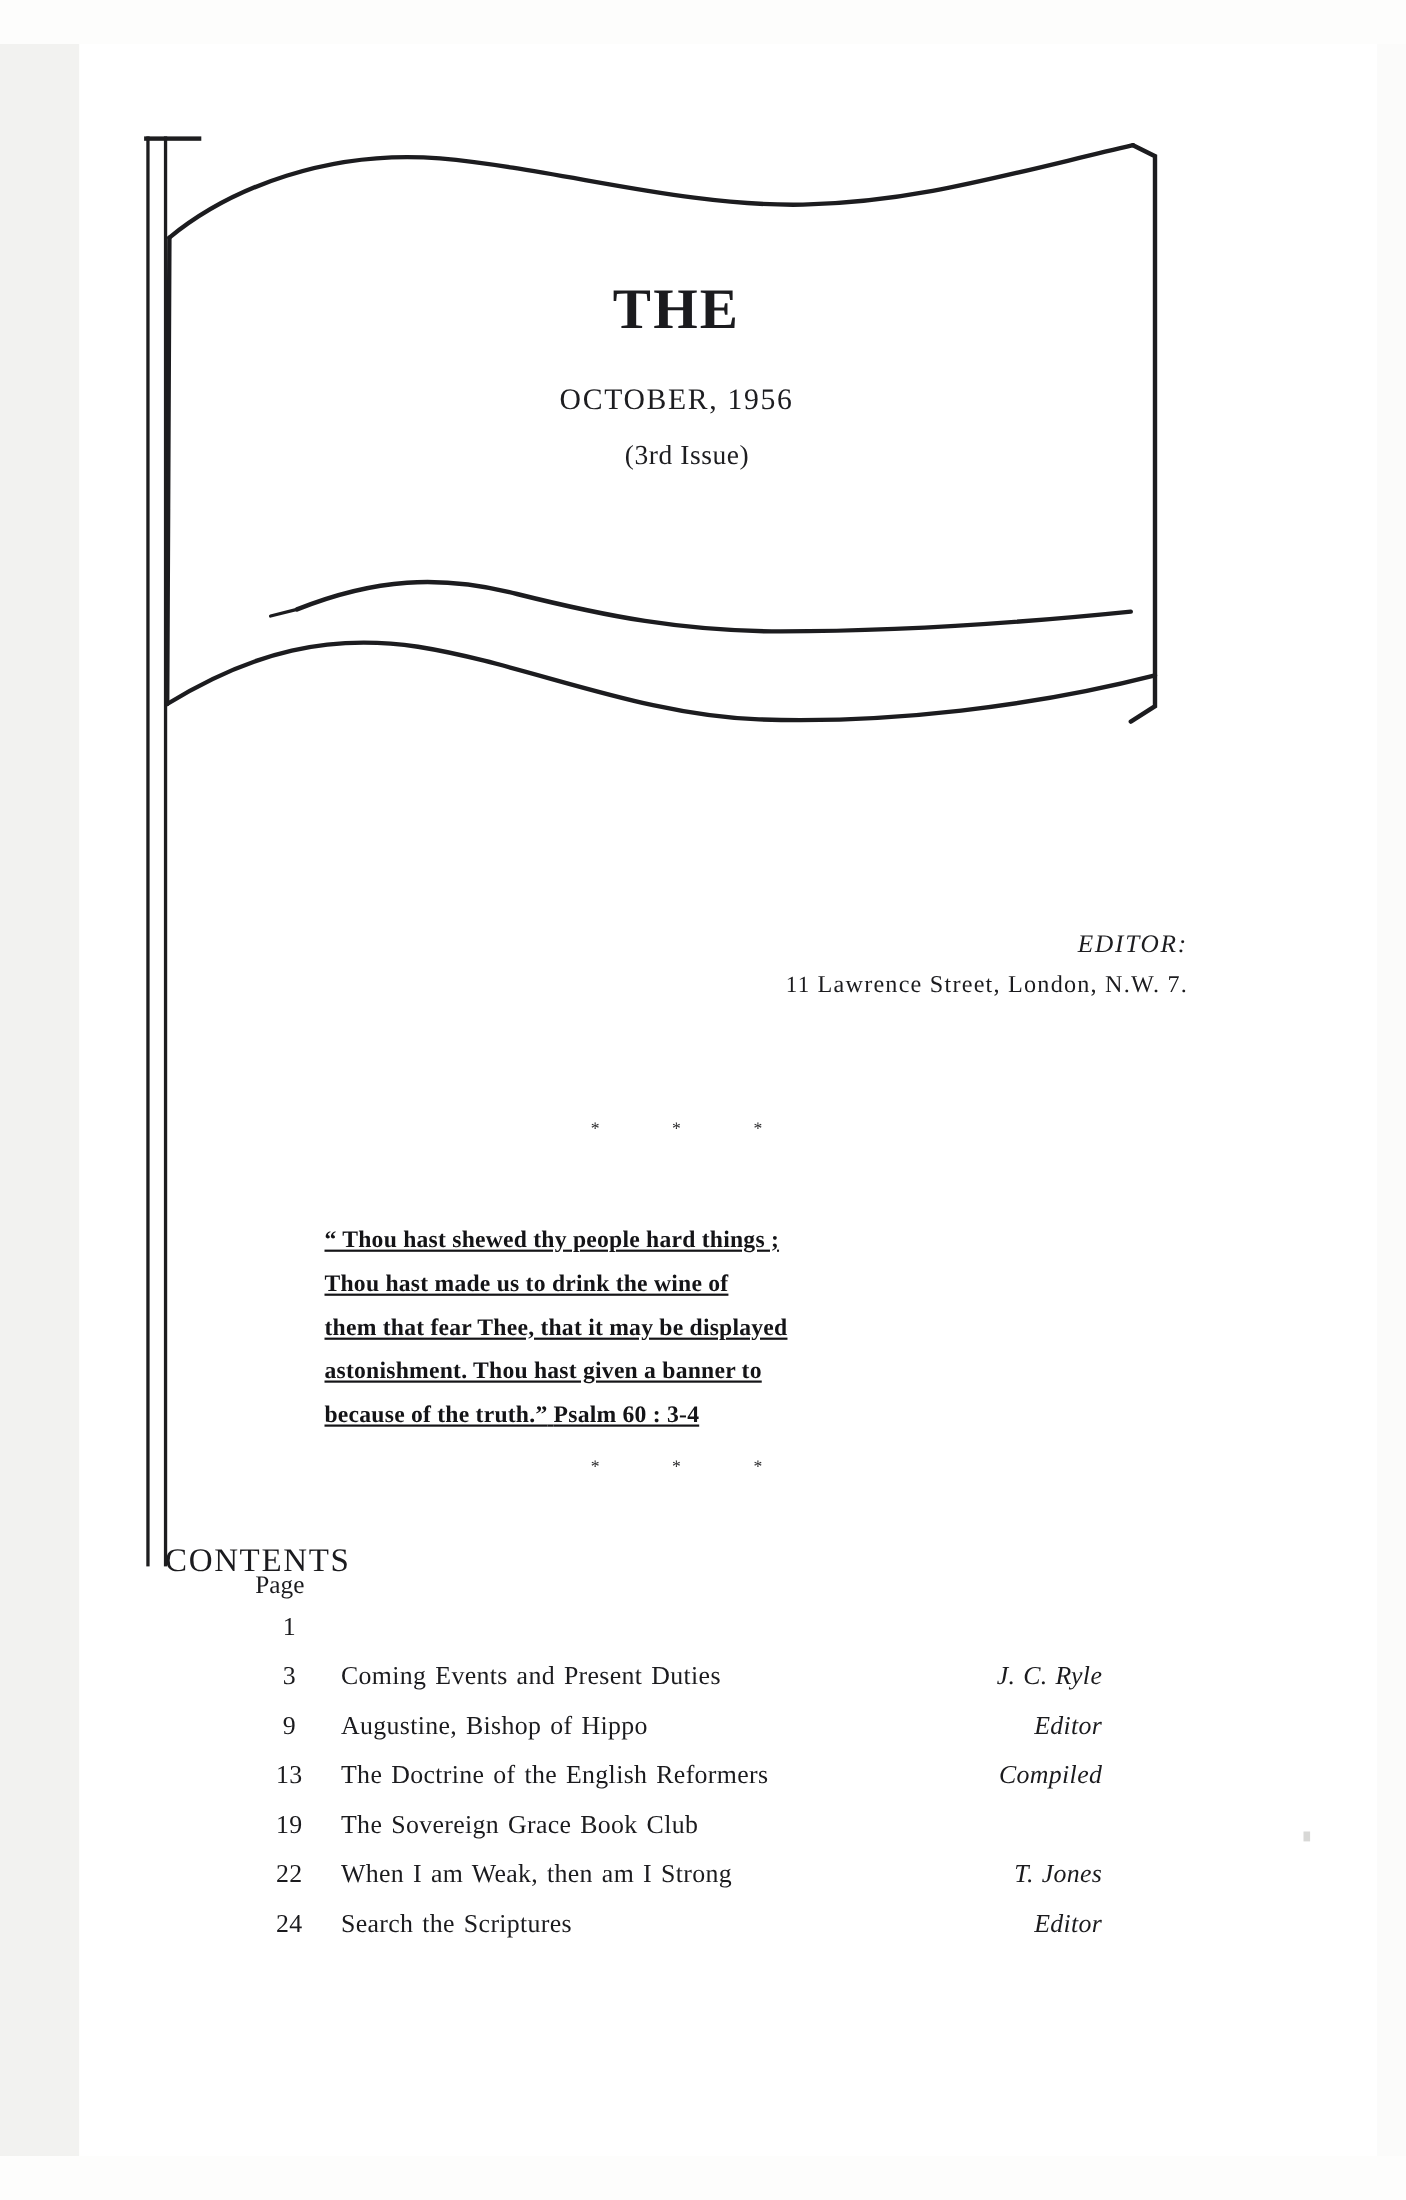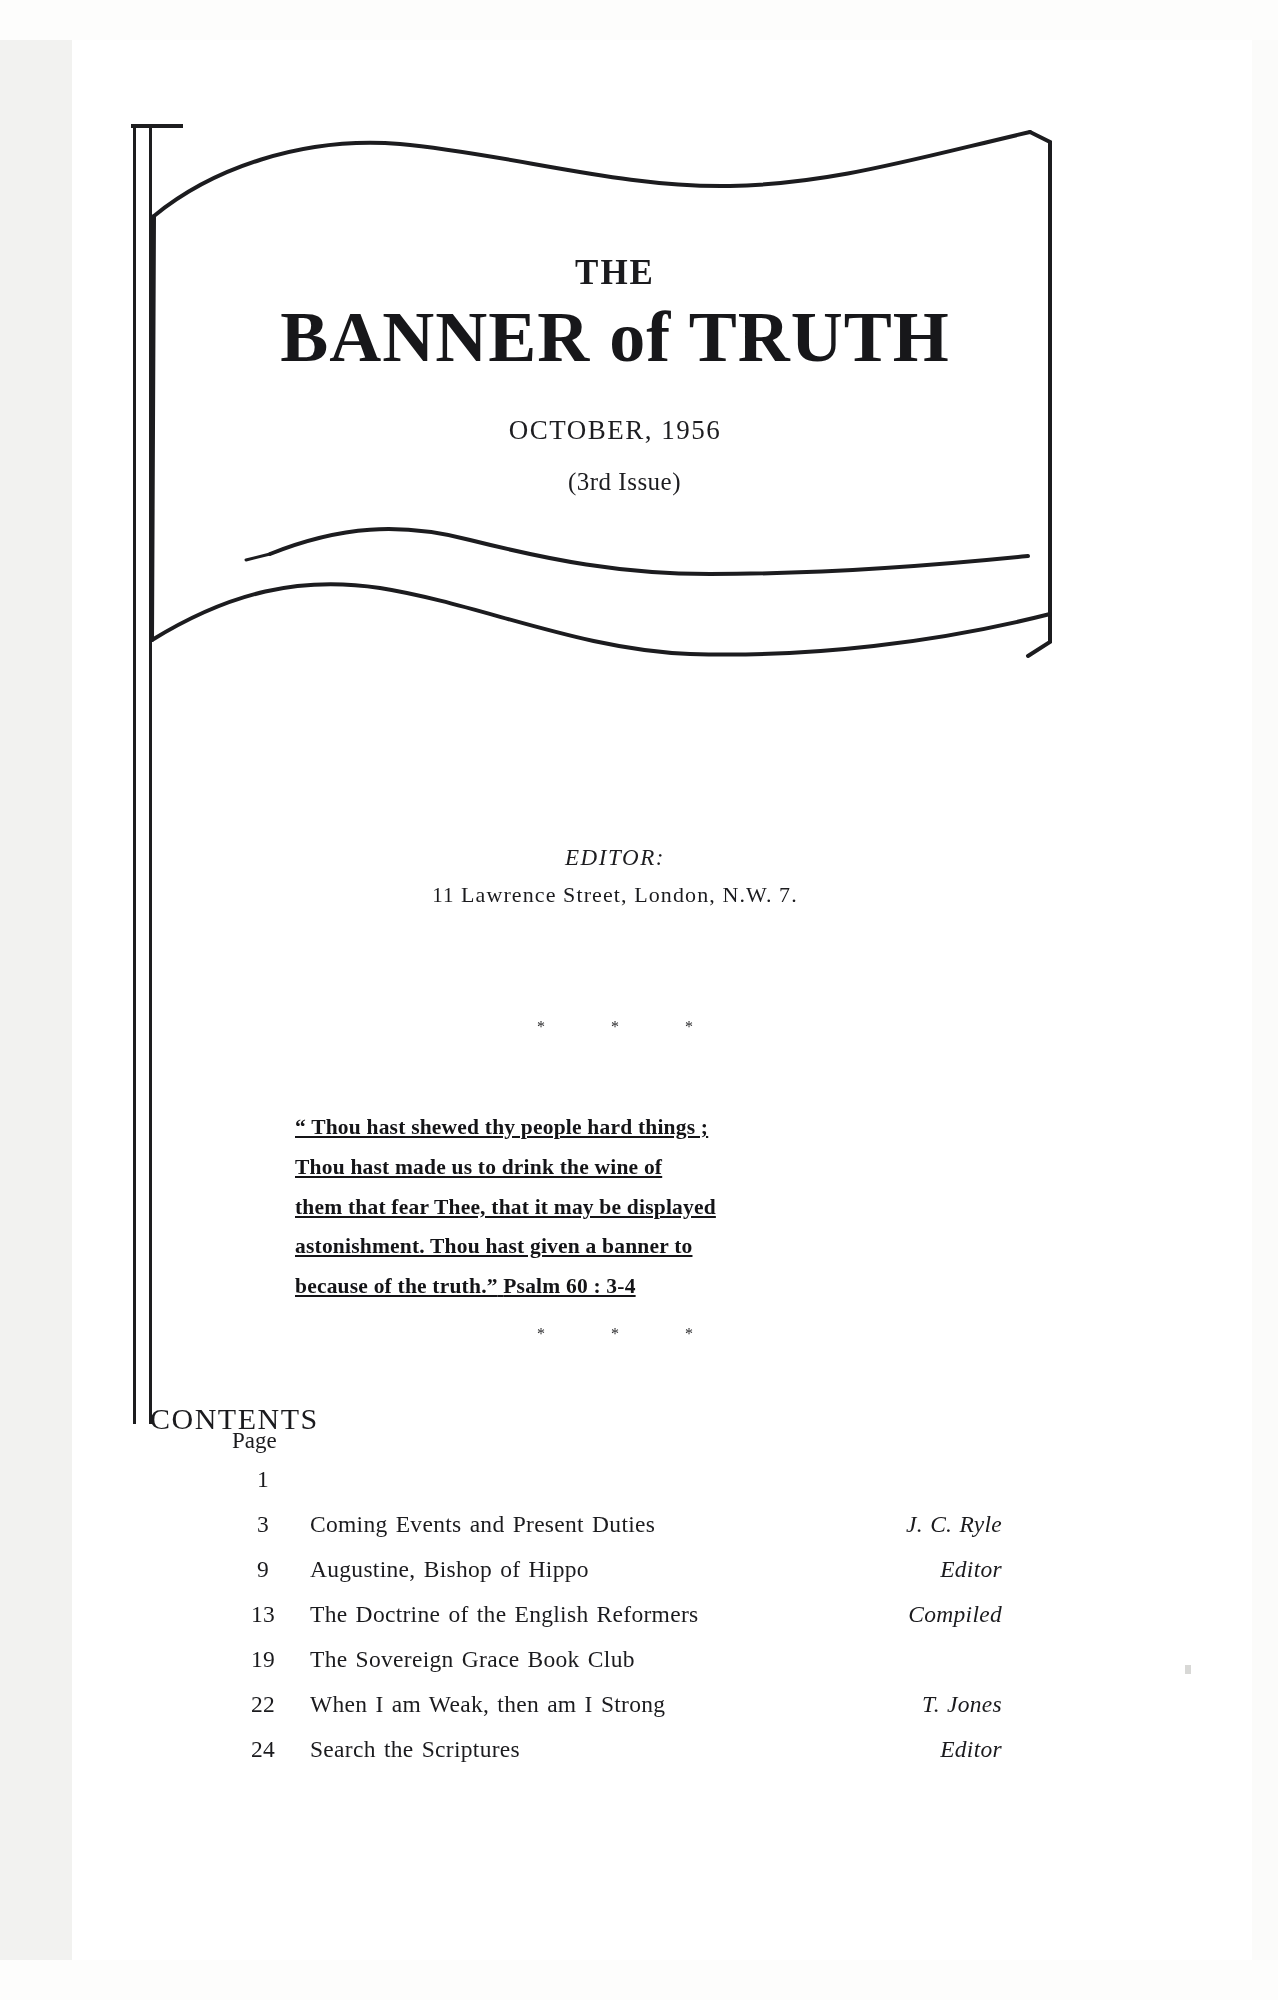--- a/index.html
+++ b/index.html
@@ -86,21 +86,21 @@
   .banner-wrap svg { display: block; }
 
   .banner-text {
     position: absolute;
     left: 150px;
     top: 255px;
     width: 930px;
     text-align: center;
   }
   .t-the {
-    font-size: 35px;
+    font-size: 52px;
     font-weight: bold;
     letter-spacing: 2px;
     line-height: 1.05;
     color: #1b1b1e;
   }
   .t-main {
     font-size: 72px;
     font-weight: bold;
     letter-spacing: 1px;
     line-height: 1.1;
@@ -120,21 +120,21 @@
     color: #1d1d20;
     padding-left: 19px;
   }
 
   
   .editor-block {
     position: absolute;
     left: 150px;
     top: 845px;
     width: 930px;
-    text-align: center;
+    text-align: right;
   }
   .ed-label {
     font-size: 23px;
     font-style: italic;
     letter-spacing: 1.6px;
     color: #1d1d20;
   }
   .ed-name {
     font-size: 25px;
     letter-spacing: 1.4px;
@@ -263,21 +263,20 @@
       <path d="M2 510 C 80 462, 150 446, 230 458 C 330 474, 430 520, 540 524 C 660 528, 790 512, 900 484" stroke="#1c1c1f" stroke-width="4" fill="none" stroke-linecap="round"></path>
 
       <path d="M4 86 L 2 510" stroke="#1c1c1f" stroke-width="4" fill="none" stroke-linecap="round"></path>
 
       <path d="M120 424 L 96 430" stroke="#1c1c1f" stroke-width="3" fill="none" stroke-linecap="round"></path>
     </svg>
   </div>
 
   <div class="banner-text">
     <div class="t-the">THE</div>
-    <div class="t-main">BANNER of TRUTH</div>
     <div class="t-date">OCTOBER,  1956</div>
     <div class="t-issue">(3rd Issue)</div>
   </div>
 
   <div class="editor-block">
     <div class="ed-label">EDITOR:</div>
     <div class="ed-addr">
       <span>11</span>
       <span class="sc">Lawrence Street, London, N.W. 7.</span>
     </div>

